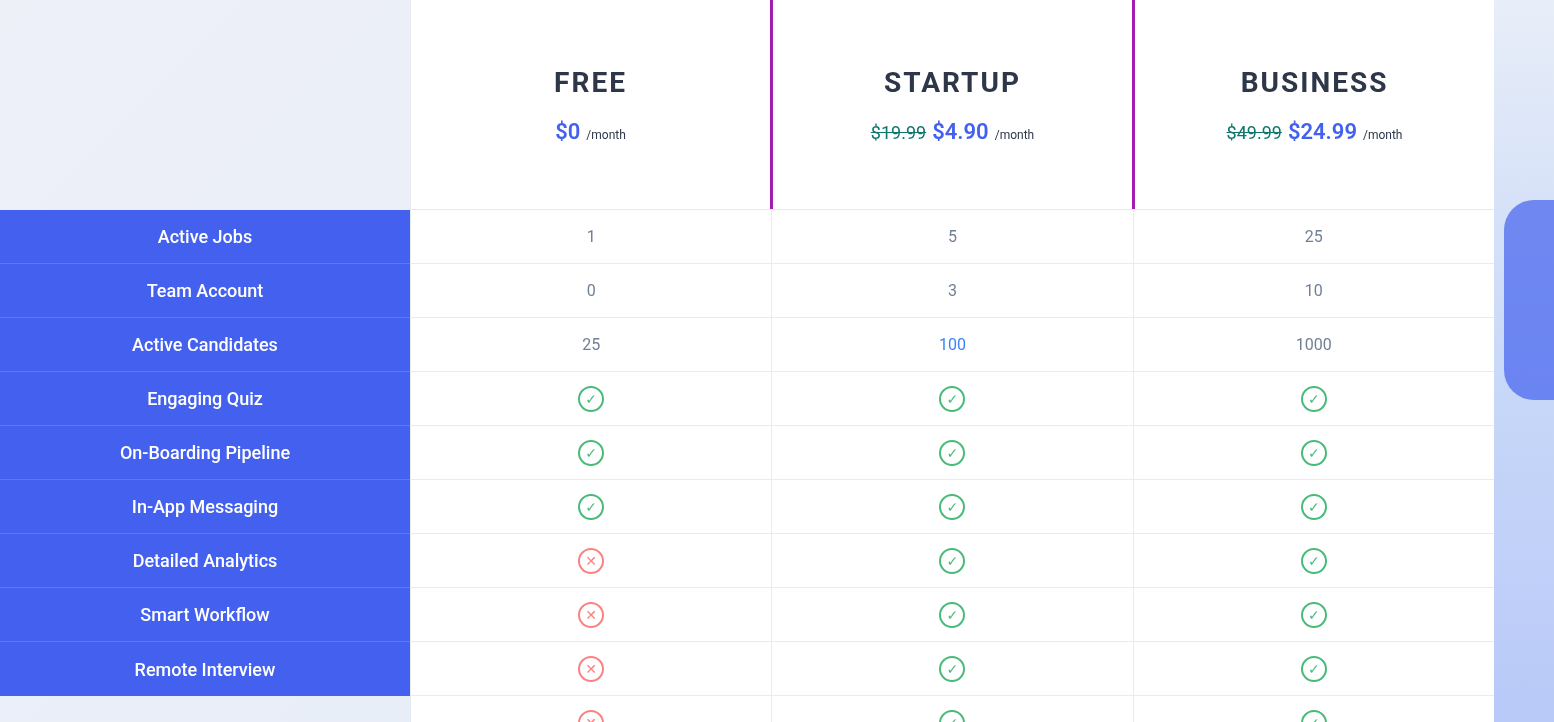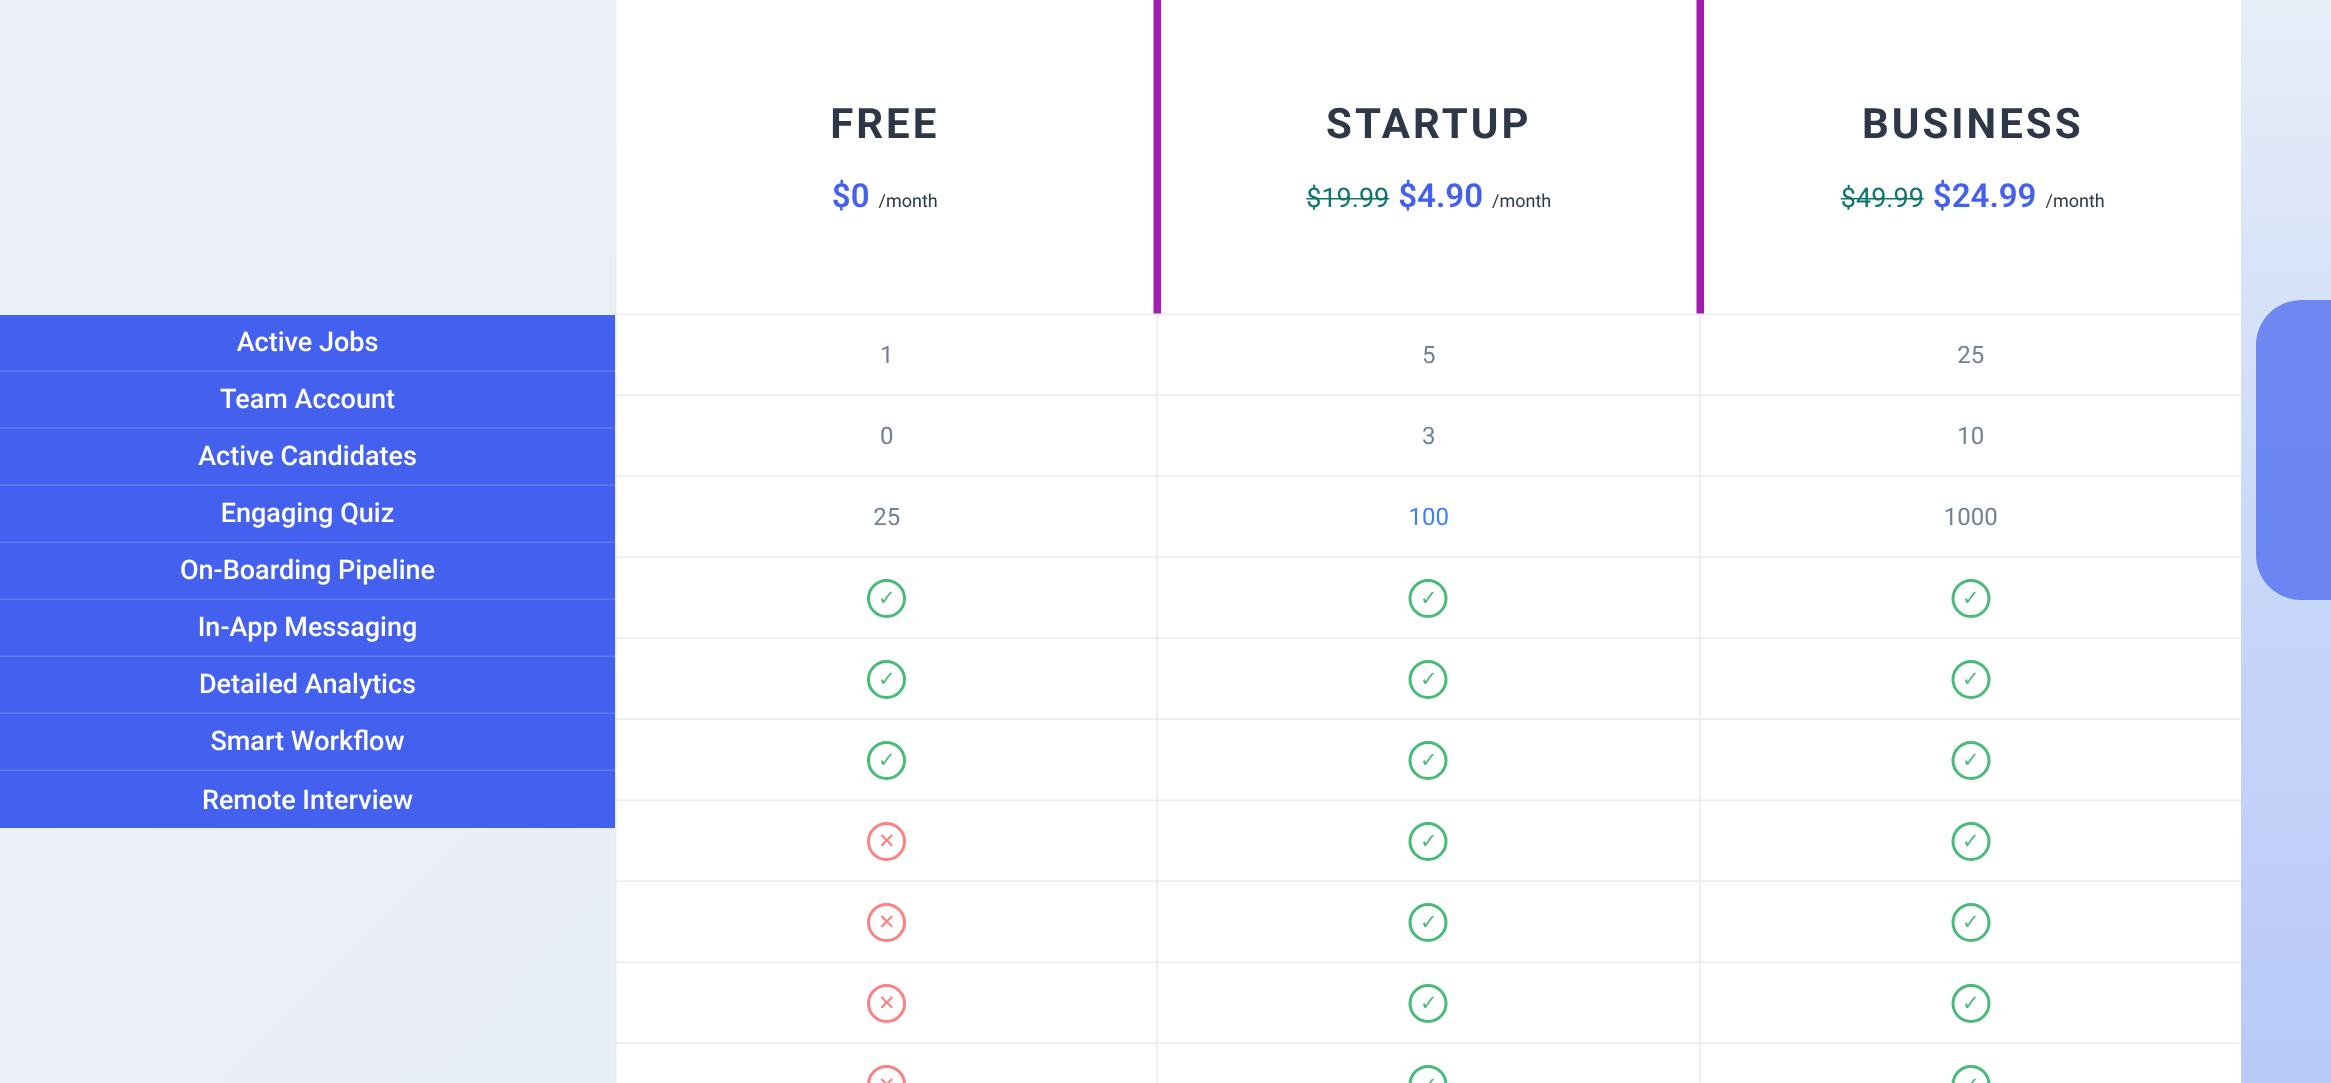--- a/index.html
+++ b/index.html
@@ -32,21 +32,21 @@
 
     .feature-row-label {
       background: #4361ee;
       color: white;
       font-size: 18px;
       font-weight: 500;
       display: flex;
       align-items: center;
       justify-content: center;
       text-align: center;
-      height: 38px;
+      height: 54px;
       border-bottom: 1px solid rgba(255,255,255,0.15);
     }
 
     .feature-row-label:last-child {
       border-bottom: none;
     }
 
     .plans-container {
       flex: 1;
       background: white;
@@ -61,21 +61,21 @@
       border-bottom: 1px solid #e8ecf0;
     }
 
     .plan-header-col {
       flex: 1;
       display: flex;
       flex-direction: column;
       align-items: center;
       justify-content: center;
       padding: 20px;
-      border-right: 5px solid #a21caf;
+      border-right: 3px solid #a21caf;
     }
 
     .plan-header-col:last-child {
       border-right: none;
     }
 
     .plan-name {
       font-size: 28px;
       font-weight: 700;
       color: #2d3748;

